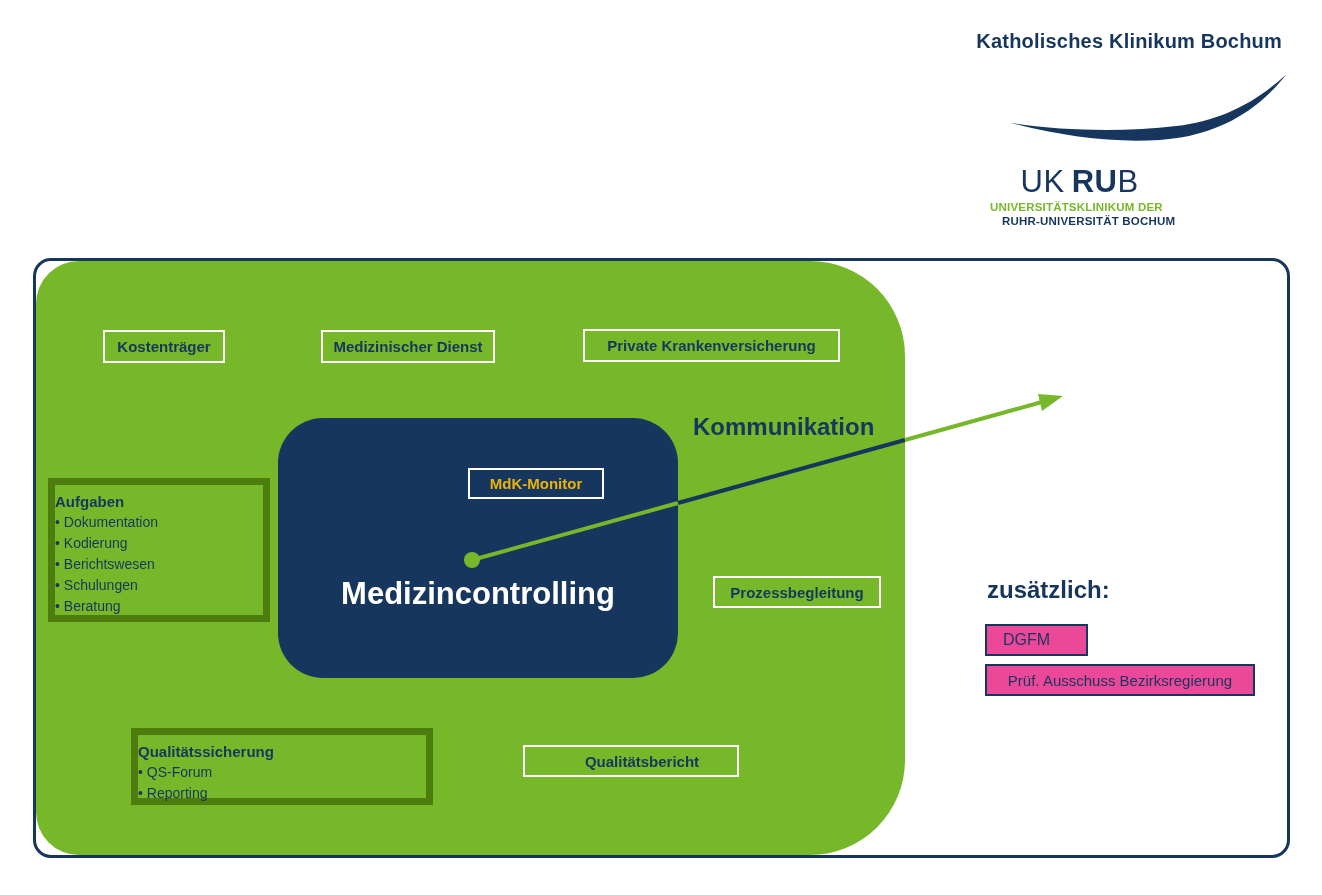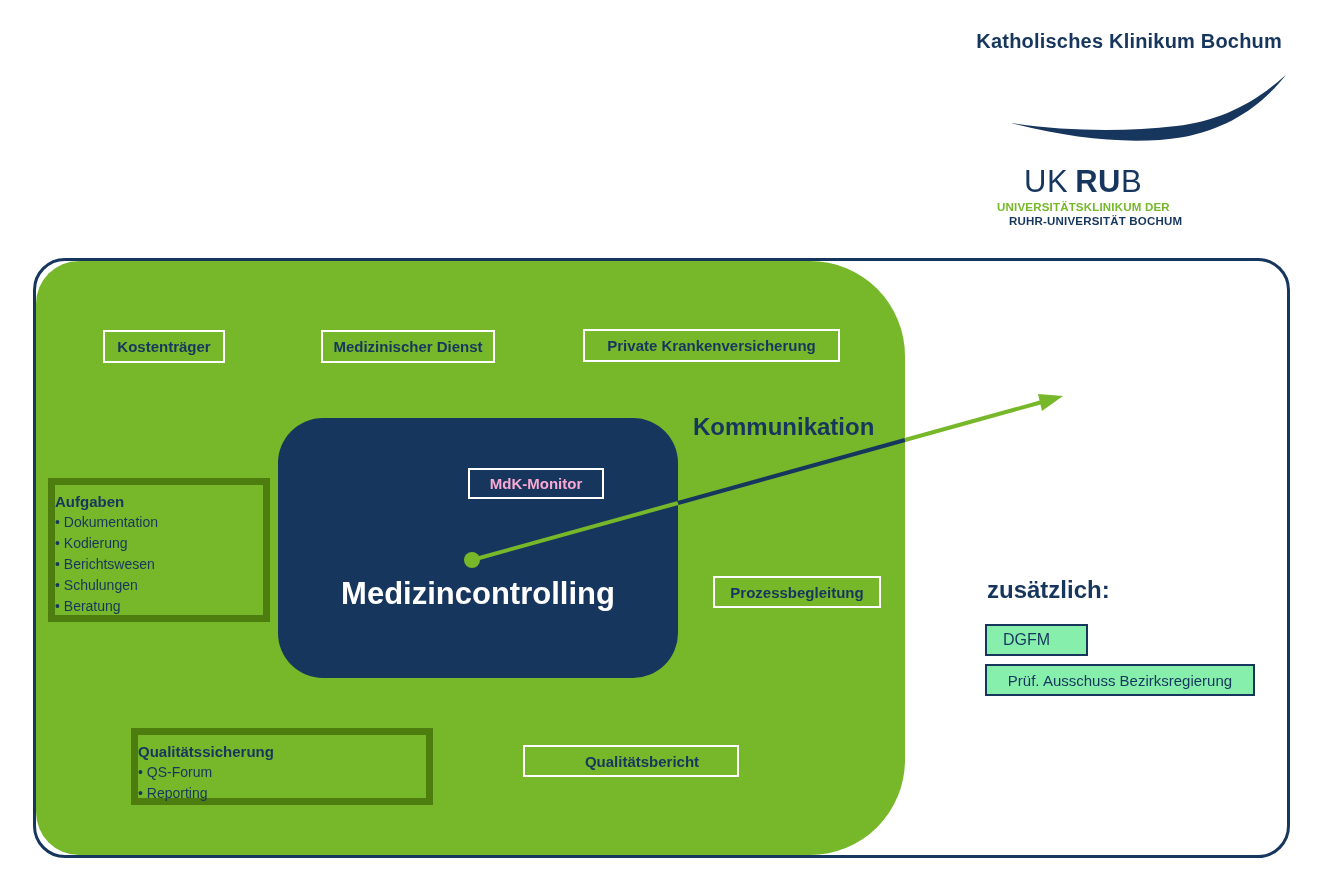--- a/index.html
+++ b/index.html
@@ -12,28 +12,28 @@
   .logo-title {
     position:absolute; top:30px; right:36px;
     font-size:20px; font-weight:bold; color:var(--navy); letter-spacing:0.2px;
   }
   .swoosh { position:absolute; left:1003px; top:64px; width:287px; height:94px; }
   .ukrub { position:absolute; left:984px; top:164px; display:flex; align-items:center;flex-direction:column; }
   .ukrub-word { font-size:31px; color:var(--navy); letter-spacing:0.5px; white-space:nowrap; }
   .uk { font-weight:400; margin-right:7px; }
   .ru { font-weight:800; }
   .b  { font-weight:300; }
-  .ukrub-text { margin-left:13px; font-size:11.5px; font-weight:bold; line-height:14px; letter-spacing:0.2px; white-space:nowrap; }
+  .ukrub-text { margin-left:6px; font-size:11.5px; font-weight:bold; line-height:14px; letter-spacing:0.2px; white-space:nowrap; }
   .l1 { color:var(--green); }
   .l2 { color:var(--navy);padding-left:12px; }
 
   
   .diagram {
     position:absolute; left:33px; top:258px; width:1257px; height:600px;
-    box-sizing:border-box; border:3px solid var(--navy); border-radius:32px;
+    box-sizing:border-box; border:3px solid var(--navy); border-radius:18px;
     background:#ffffff; overflow:hidden;
   }
   .green-panel {
     position:absolute; left:0; top:0; width:869px; height:594px;
     background:var(--green); border-radius:43px 95px 95px 43px;
   }
 
   
   .gbox {
     position:absolute; box-sizing:border-box; border:2px solid #ffffff;
@@ -55,37 +55,37 @@
   .multi-title  { font-size:15px; font-weight:bold; margin-bottom:2px; }
   .multi-item   { font-size:14px; line-height:21px; }
 
   
   .center-box {
     position:absolute; left:242px; top:157px; width:400px; height:260px;
     background:var(--navy); border-radius:45px;
   }
   .mdk {
     position:absolute; left:190px; top:50px; width:136px; height:31px;
-    box-sizing:border-box; border:2px solid #ffffff; color:#f9a8d4;
+    box-sizing:border-box; border:2px solid #ffffff; color:#eab308;
     font-weight:bold; font-size:15px;
     display:flex; align-items:center; justify-content:center;
   }
   .center-title {
     position:absolute; left:0; right:0; top:158px; text-align:center;
     color:#ffffff; font-size:31px; font-weight:bold;
   }
 
   .kommunikation { position:absolute; left:657px; top:152px; font-size:24px; font-weight:bold; color:var(--navy); }
 
   
   .drg    { position:absolute; left:980px; top:81px;  font-size:36px; font-weight:bold; color:var(--navy); }
   .zusatz { position:absolute; left:951px; top:315px; font-size:24px; font-weight:bold; color:var(--navy); }
   .nbox {
     position:absolute; box-sizing:border-box; border:2px solid var(--navy);
-    background:#86efac; color:var(--navy); font-size:16px;
+    background:#ec4899; color:var(--navy); font-size:16px;
     display:flex; align-items:center;
   }
   .box-dgfm  { left:949px; top:363px; width:103px; height:32px; padding-left:16px; }
   .box-pruef { left:949px; top:403px; width:270px; height:32px; justify-content:center; font-size:15px; }
 
   .arrow { position:absolute; left:0; top:0; width:1251px; height:594px; pointer-events:none; }
 </style>
 </head>
 <body>
 

